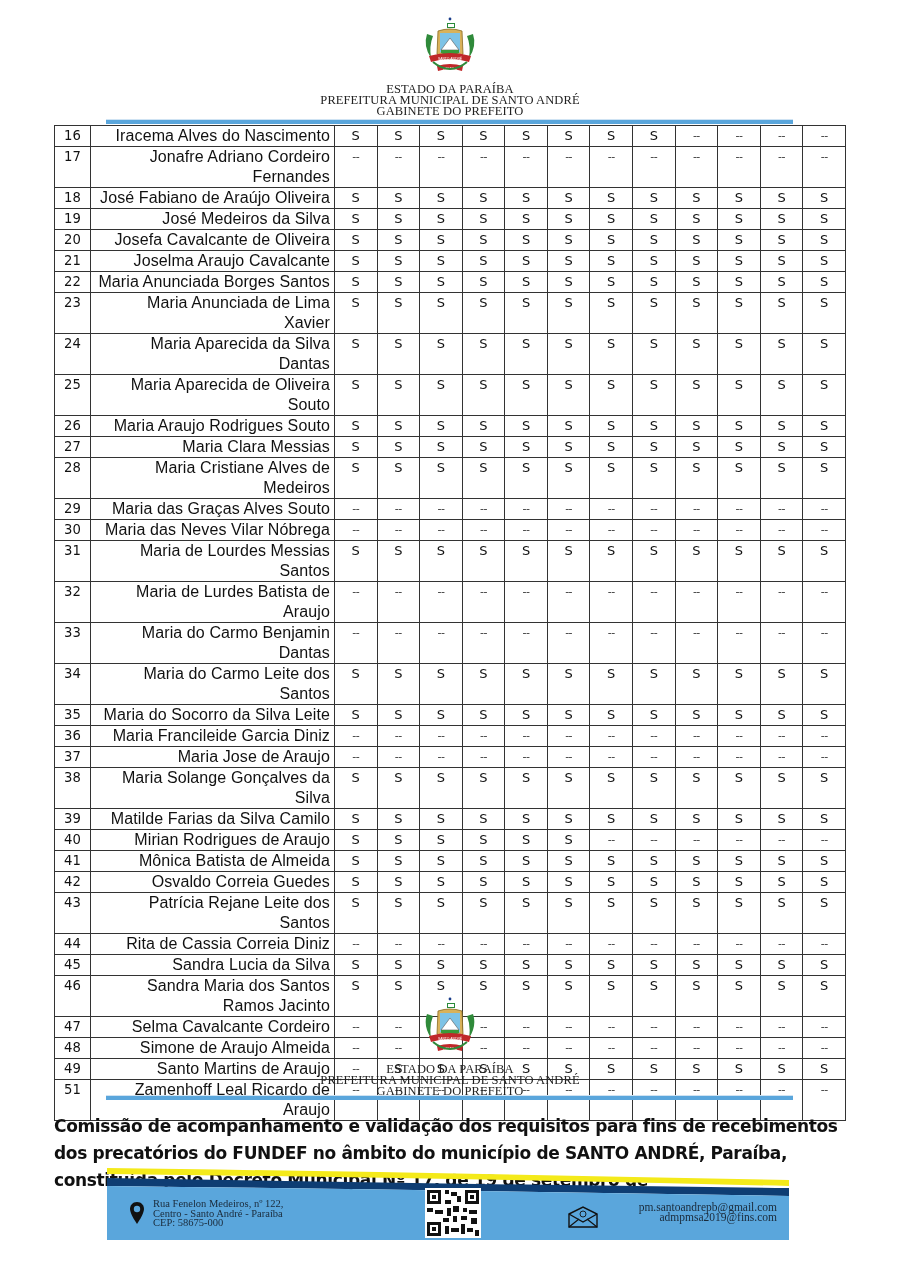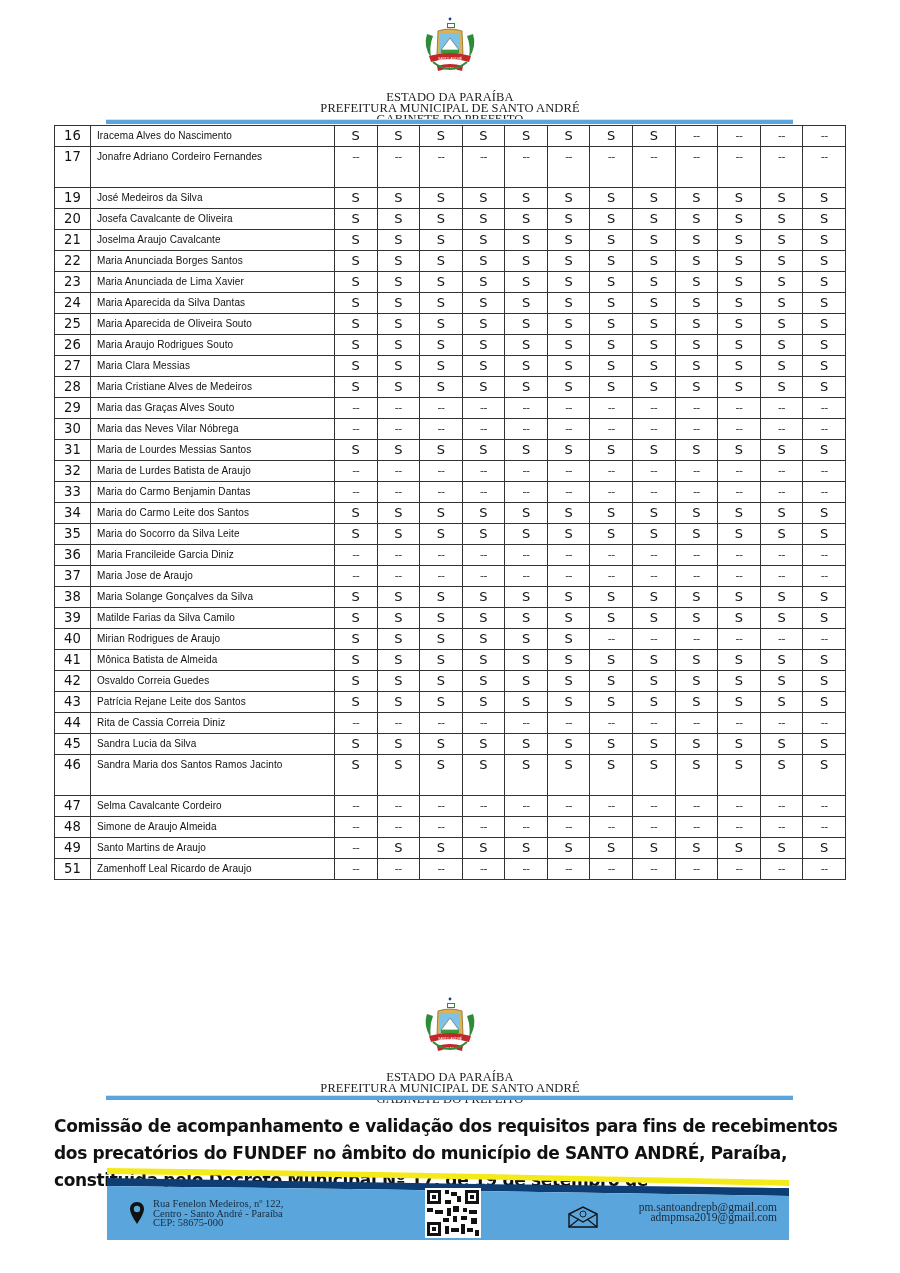--- a/index.html
+++ b/index.html
@@ -3,30 +3,30 @@
   <meta charset="utf-8">
   <style>
     * { box-sizing: border-box; margin: 0; padding: 0; }
     html, body { width: 900px; height: 1273px; background: #ffffff; overflow: hidden; }
     body { position: relative; font-family: "Liberation Sans", sans-serif; color: #111; }
 
     .letterhead { position: absolute; left: 0; width: 900px; text-align: center; }
     .letterhead.top { top: 16px; }
     .letterhead.bottom { top: 996px; }
     .crest { width: 62px; height: 64px; margin: 0 auto; display: block; }
-    .lh-lines { font-family: "Liberation Serif", serif; font-size: 12.5px; line-height: 11px; color: #222; margin-top: 12px; }
+    .lh-lines { font-family: "Liberation Serif", serif; font-size: 12.5px; line-height: 11px; color: #222; margin-top: 4px; }
     .lh-lines div { letter-spacing: 0.1px; }
     .lh-bar { position: absolute; left: 106px; width: 687px; height: 5px; background: #5aa6dc; border-top: 1px solid #cfe3f3; }
     .letterhead.top .lh-bar { top: 103px; }
     .letterhead.bottom .lh-bar { top: 99px; }
 
     table.roster { position: absolute; left: 54px; top: 125px; width: 792px; border-collapse: collapse; font-family: "DejaVu Sans", sans-serif; font-size: 13.2px; }
     table.roster td { border: 1.3px solid #333; height: 21px; padding: 0 4px; vertical-align: top; line-height: 20px; }
     table.roster td.num { width: 36px; text-align: center; padding: 0; }
-    table.roster td.name { width: 244px; padding-left: 6px; font-family: "Liberation Sans", sans-serif; font-size: 10px; letter-spacing: 0.1px; }
+    table.roster td.name { width: 244px; padding-left: 6px; font-family: "Liberation Sans", sans-serif; font-size: 16px; letter-spacing: 0.1px; text-align: right; }
     table.roster td.mark { width: 42.6px; text-align: center; padding: 0; font-size: 13px; }
     table.roster td.mark.dash { color: #333; font-size: 11px; letter-spacing: -0.5px; }
     table.roster tr.tall td { height: 41px; }
 
     .committee { position: absolute; left: 54px; top: 1113px; width: 800px; font-family: "DejaVu Sans", sans-serif; font-weight: bold; font-size: 17px; line-height: 27px; letter-spacing: -0.35px; color: #111; }
 
     .footer-band { position: absolute; left: 107px; top: 1166px; width: 812px; height: 74px; overflow: hidden; }
     .footer-band svg.waves { position: absolute; left: 0; top: 0; }
     .footer-content { position: absolute; left: 0; top: 0; width: 682px; height: 74px; }
     .addr { position: absolute; left: 46px; top: 33px; font-family: "Liberation Serif", serif; font-size: 10.5px; line-height: 9.5px; color: #1a2a3a; }
@@ -89,20 +89,36 @@
         <td class="mark dash">--</td>
         <td class="mark dash">--</td>
         <td class="mark dash">--</td>
         <td class="mark dash">--</td>
         <td class="mark dash">--</td>
         <td class="mark dash">--</td>
         <td class="mark dash">--</td>
         <td class="mark dash">--</td>
         <td class="mark dash">--</td>
         <td class="mark dash">--</td>
+      </tr>
+      <tr>
+        <td class="num">18</td>
+        <td class="name">José Fabiano de Araújo Oliveira</td>
+        <td class="mark">S</td>
+        <td class="mark">S</td>
+        <td class="mark">S</td>
+        <td class="mark">S</td>
+        <td class="mark">S</td>
+        <td class="mark">S</td>
+        <td class="mark">S</td>
+        <td class="mark">S</td>
+        <td class="mark">S</td>
+        <td class="mark">S</td>
+        <td class="mark">S</td>
+        <td class="mark">S</td>
       </tr>
       <tr>
         <td class="num">19</td>
         <td class="name">José Medeiros da Silva</td>
         <td class="mark">S</td>
         <td class="mark">S</td>
         <td class="mark">S</td>
         <td class="mark">S</td>
         <td class="mark">S</td>
         <td class="mark">S</td>
@@ -688,16 +704,16 @@
       <rect x="25" y="21" width="2" height="3" fill="#111"></rect>
     </svg>
     <svg class="mail-icon" viewBox="0 0 32 22">
       <path d="M2 8 L16 1 L30 8 L30 21 L2 21 Z" fill="none" stroke="#111" stroke-width="1.4"></path>
       <path d="M2 8 L16 16 L30 8" fill="none" stroke="#111" stroke-width="1.4"></path>
       <path d="M2 21 L12 13 M30 21 L20 13" stroke="#111" stroke-width="1.2"></path>
       <circle cx="16" cy="8" r="3" fill="none" stroke="#111" stroke-width="0.9"></circle>
     </svg>
     <div class="emails">
       <div>pm.santoandrepb@gmail.com</div>
-      <div>admpmsa2019@gmail.com</div>
+      <div>admpmsa2019@fins.com</div>
     </div>
   </div>
 </div>
 
 </body></html>

